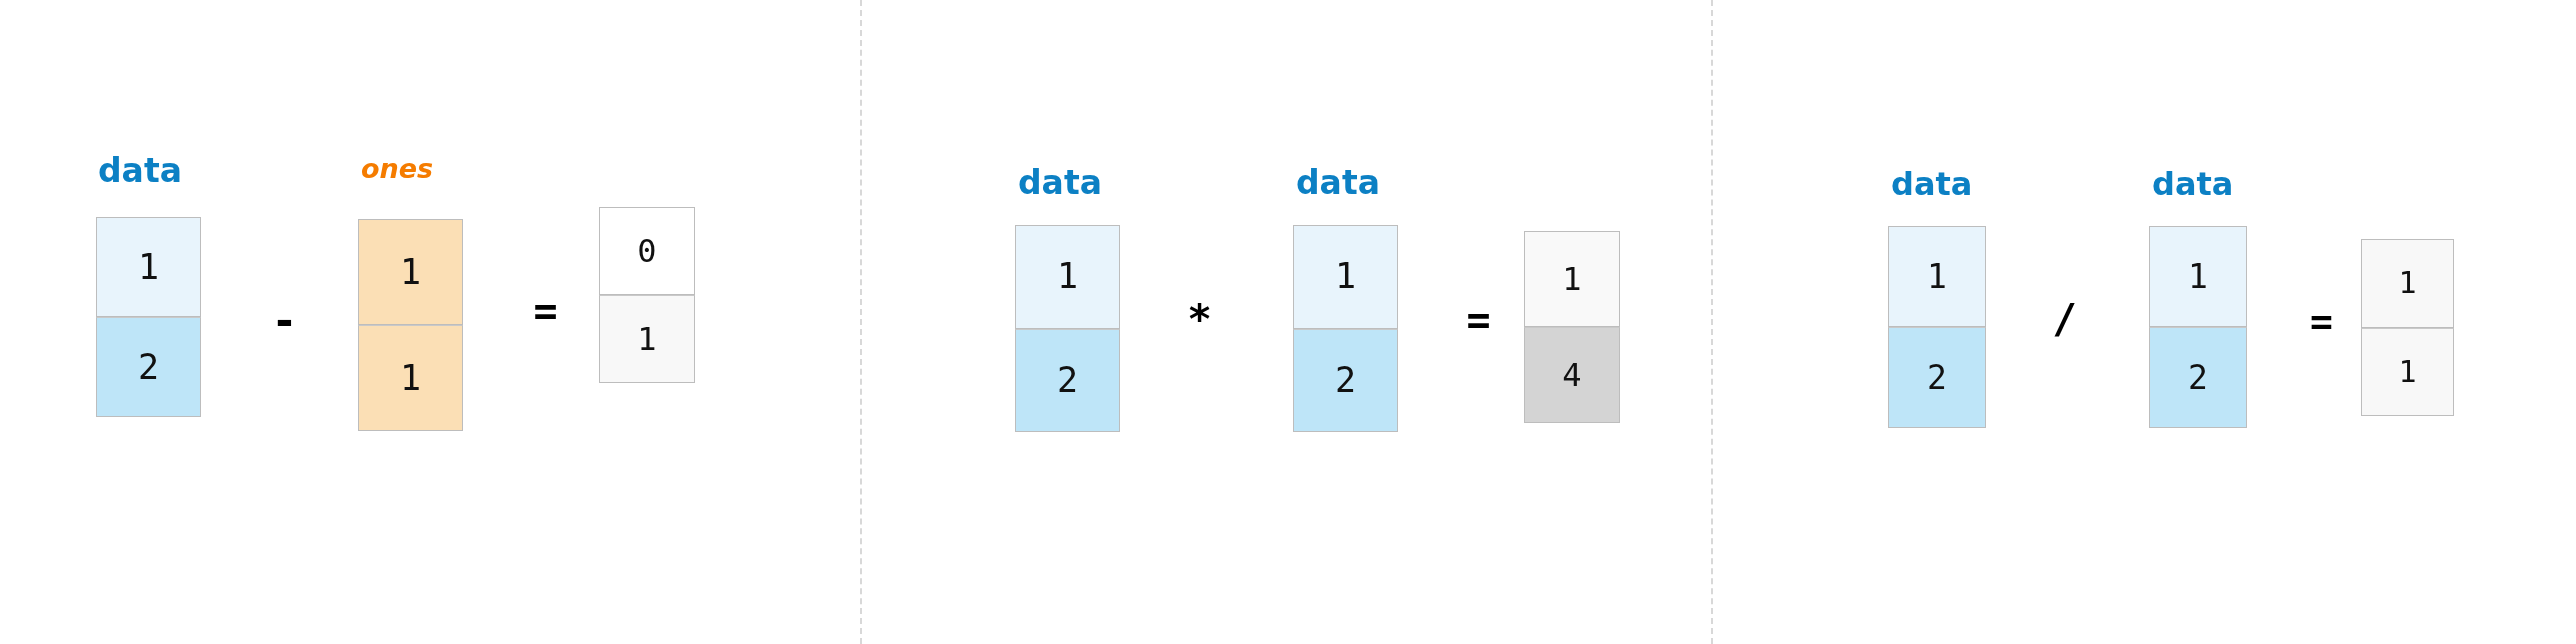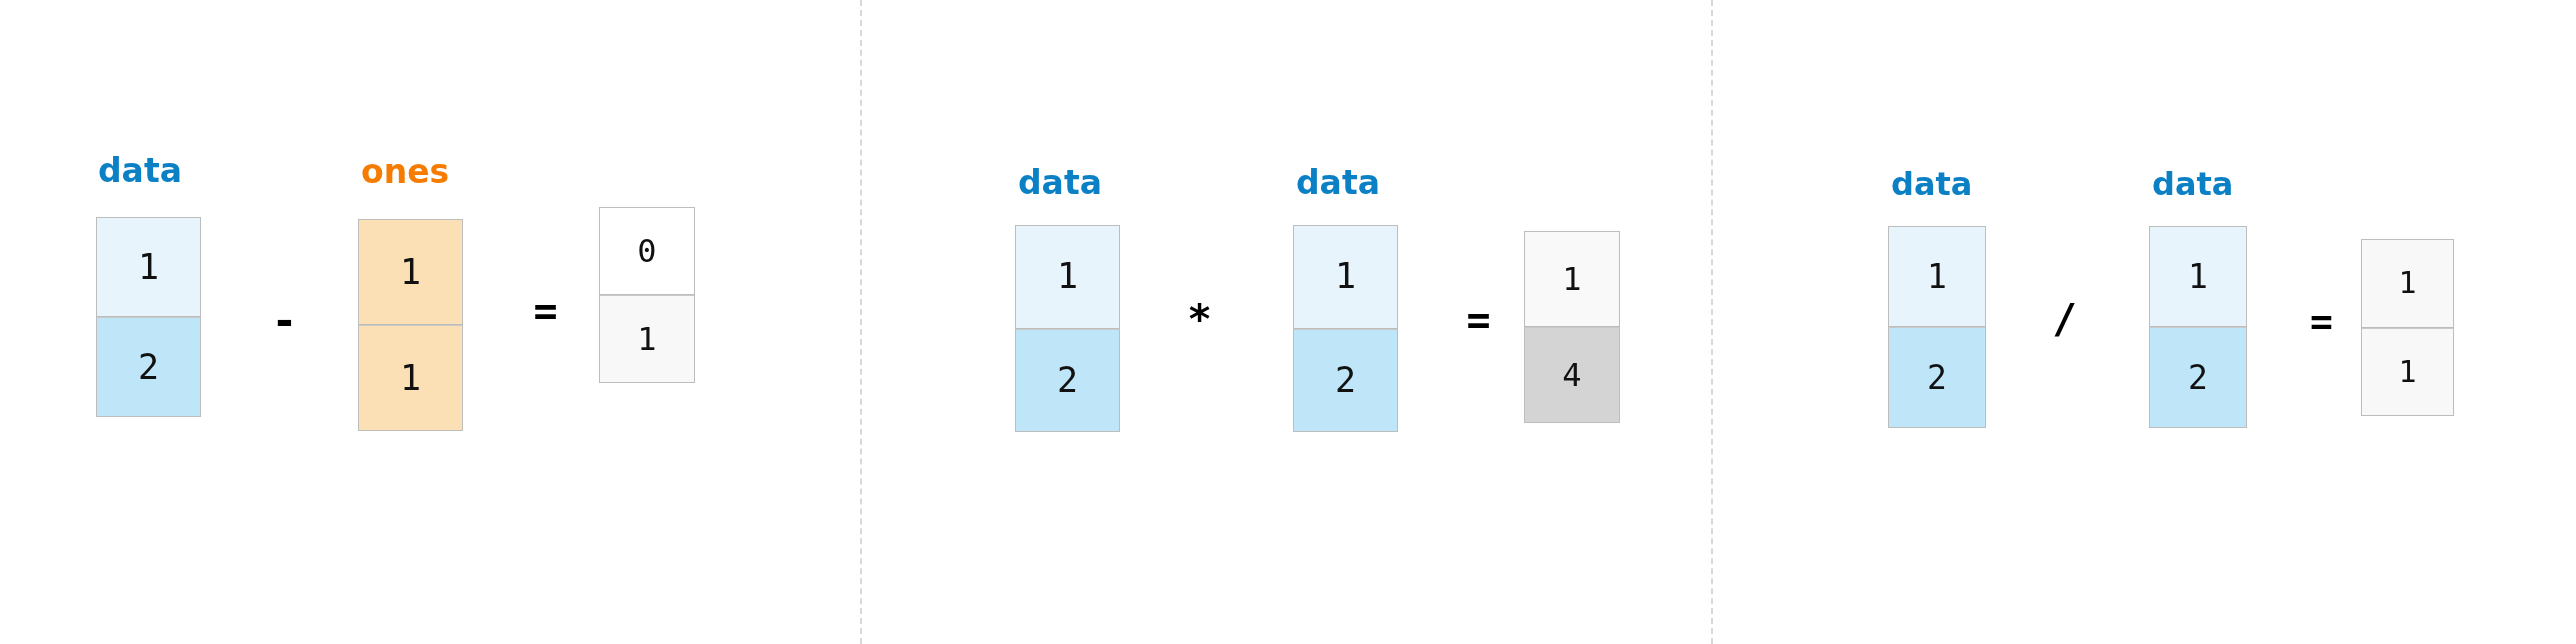--- a/index.html
+++ b/index.html
@@ -71,21 +71,21 @@
 
     <div class="lbl lbl-data" style="left:98px;top:154px;font-size:33px;">data</div>
 
     <div class="array" style="left:96px;top:217px;width:105px;height:201px;">
       <div class="cell" style="height:100px;background:#e8f4fc;font-size:35px;">1</div>
       <div class="cell" style="height:100px;background:#bee5f8;font-size:35px;">2</div>
     </div>
 
     <div class="op" style="left:261px;top:299px;width:47px;font-size:43px;">-</div>
 
-    <div class="lbl lbl-ones" style="left:361px;top:155px;font-size:33px;">ones</div>
+    <div class="lbl lbl-ones" style="left:361px;top:155px;font-size:27px;font-style:italic;">ones</div>
 
     <div class="array" style="left:358px;top:219px;width:105px;height:212px;">
       <div class="cell" style="height:106px;background:#fbdfb5;font-size:35px;">1</div>
       <div class="cell" style="height:106px;background:#fbdfb5;font-size:35px;">1</div>
     </div>
 
     <div class="op" style="left:522px;top:291px;width:47px;font-size:40px;">=</div>
 
     <div class="array" style="left:599px;top:207px;width:96px;height:176px;">
       <div class="cell" style="height:88px;background:#ffffff;font-size:32px;">0</div>

